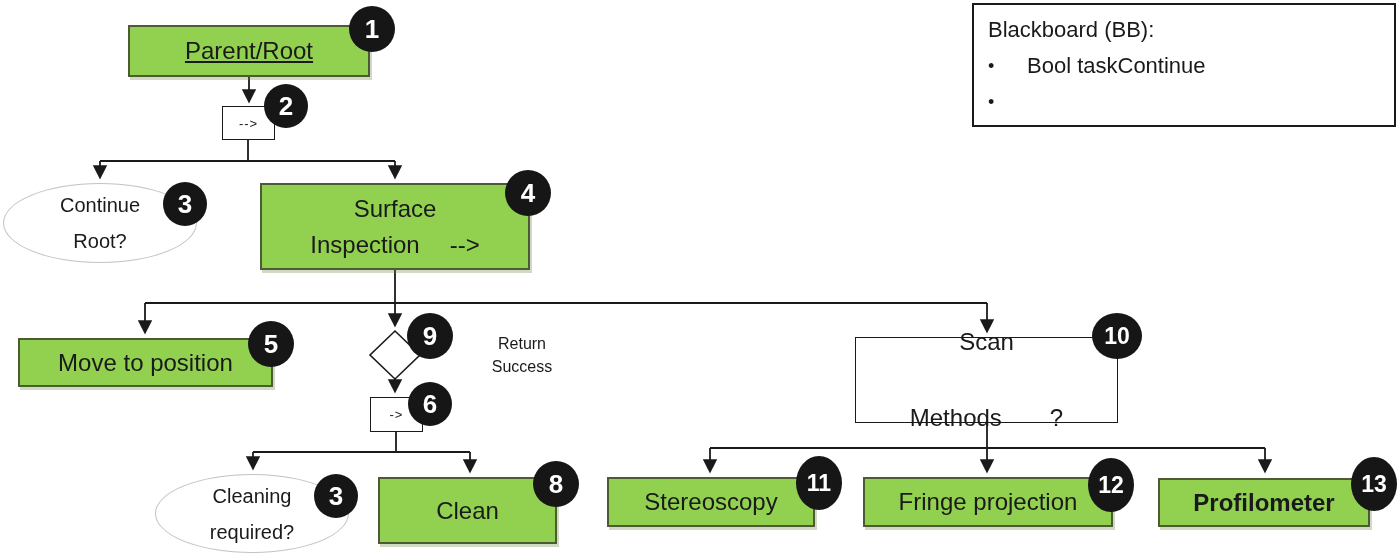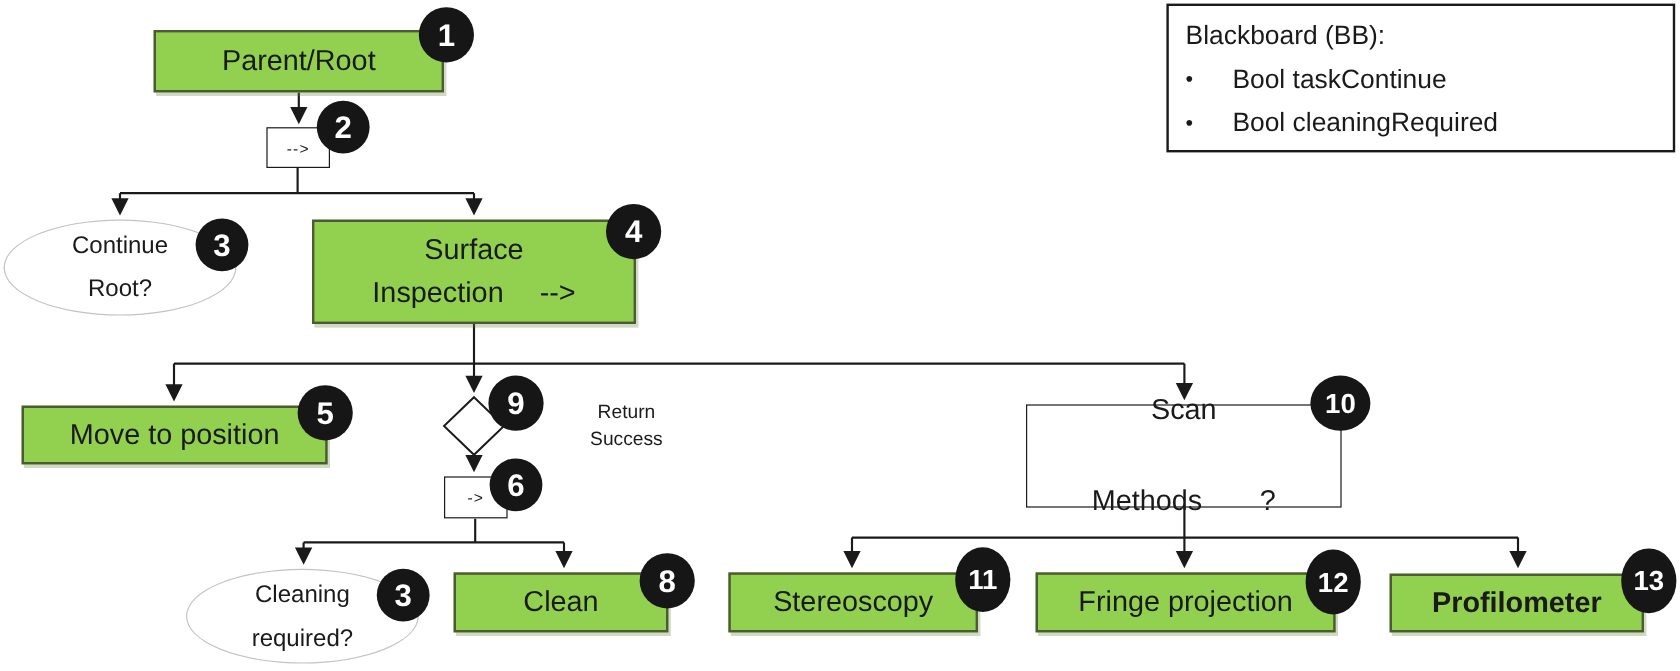--- a/index.html
+++ b/index.html
@@ -67,21 +67,21 @@
       <path d="M470,452 V470" marker-end="url(#arw)"></path>
       <path d="M987,423 V448"></path>
       <path d="M710,448 H1265"></path>
       <path d="M710,448 V470" marker-end="url(#arw)"></path>
       <path d="M987,448 V470" marker-end="url(#arw)"></path>
       <path d="M1265,448 V470" marker-end="url(#arw)"></path>
     </g>
     <polygon points="395,331 420,355 395,379 370,355" fill="#ffffff" stroke="#1a1a1a" stroke-width="1.6"></polygon>
   </svg>
 
-  <div class="node green lbl-lg" style="left:128px; top:25px; width:242px; height:52px;">
+  <div class="node green lbl-lg" style="left:128px; top:25px; width:242px; height:52px;text-decoration:underline;">
     <span>Parent/Root</span>
   </div>
 
   <div class="node wbox lbl-sm" style="left:222px; top:106px; width:53px; height:34px;">
     <span>--&gt;</span>
   </div>
 
   <div class="node ellipse lbl-md twoline" style="left:3px; top:183px; width:194px; height:80px;">
     <span>Continue</span>
     <span>Root?</span>
@@ -106,21 +106,21 @@
 
   <div class="node wbox lbl-sm" style="left:370px; top:397px; width:53px; height:35px;">
     <span>-&gt;</span>
   </div>
 
   <div class="node ellipse lbl-md twoline" style="left:155px; top:474px; width:194px; height:79px;">
     <span>Cleaning</span>
     <span>required?</span>
   </div>
 
-  <div class="node green lbl-lg" style="left:378px; top:477px; width:179px; height:50px;">
+  <div class="node green lbl-lg" style="left:378px; top:477px; width:179px; height:67px;">
     <span>Clean</span>
   </div>
 
   <div class="node wbox lbl-lg twoline" style="left:855px; top:337px; width:263px; height:86px; border-width:1.8px;gap:40px;">
     <span>Scan</span>
     <span class="rowgap" style="gap:48px;">
       <span>Methods</span>
       <span>?</span>
     </span>
   </div>
@@ -152,17 +152,16 @@
   <div class="badge two" style="left:1351px; top:457px; width:46px; height:54px;">13</div>
 
   <div class="bb">
     <div class="bb-title">Blackboard (BB):</div>
     <div class="bb-row">
       <span class="bb-bullet">•</span>
       <span class="bb-text">Bool taskContinue</span>
     </div>
     <div class="bb-row">
       <span class="bb-bullet">•</span>
-      <span class="bb-text">Bool cleaningRequired</span>
     </div>
   </div>
 
 </div>
 
 </body></html>

